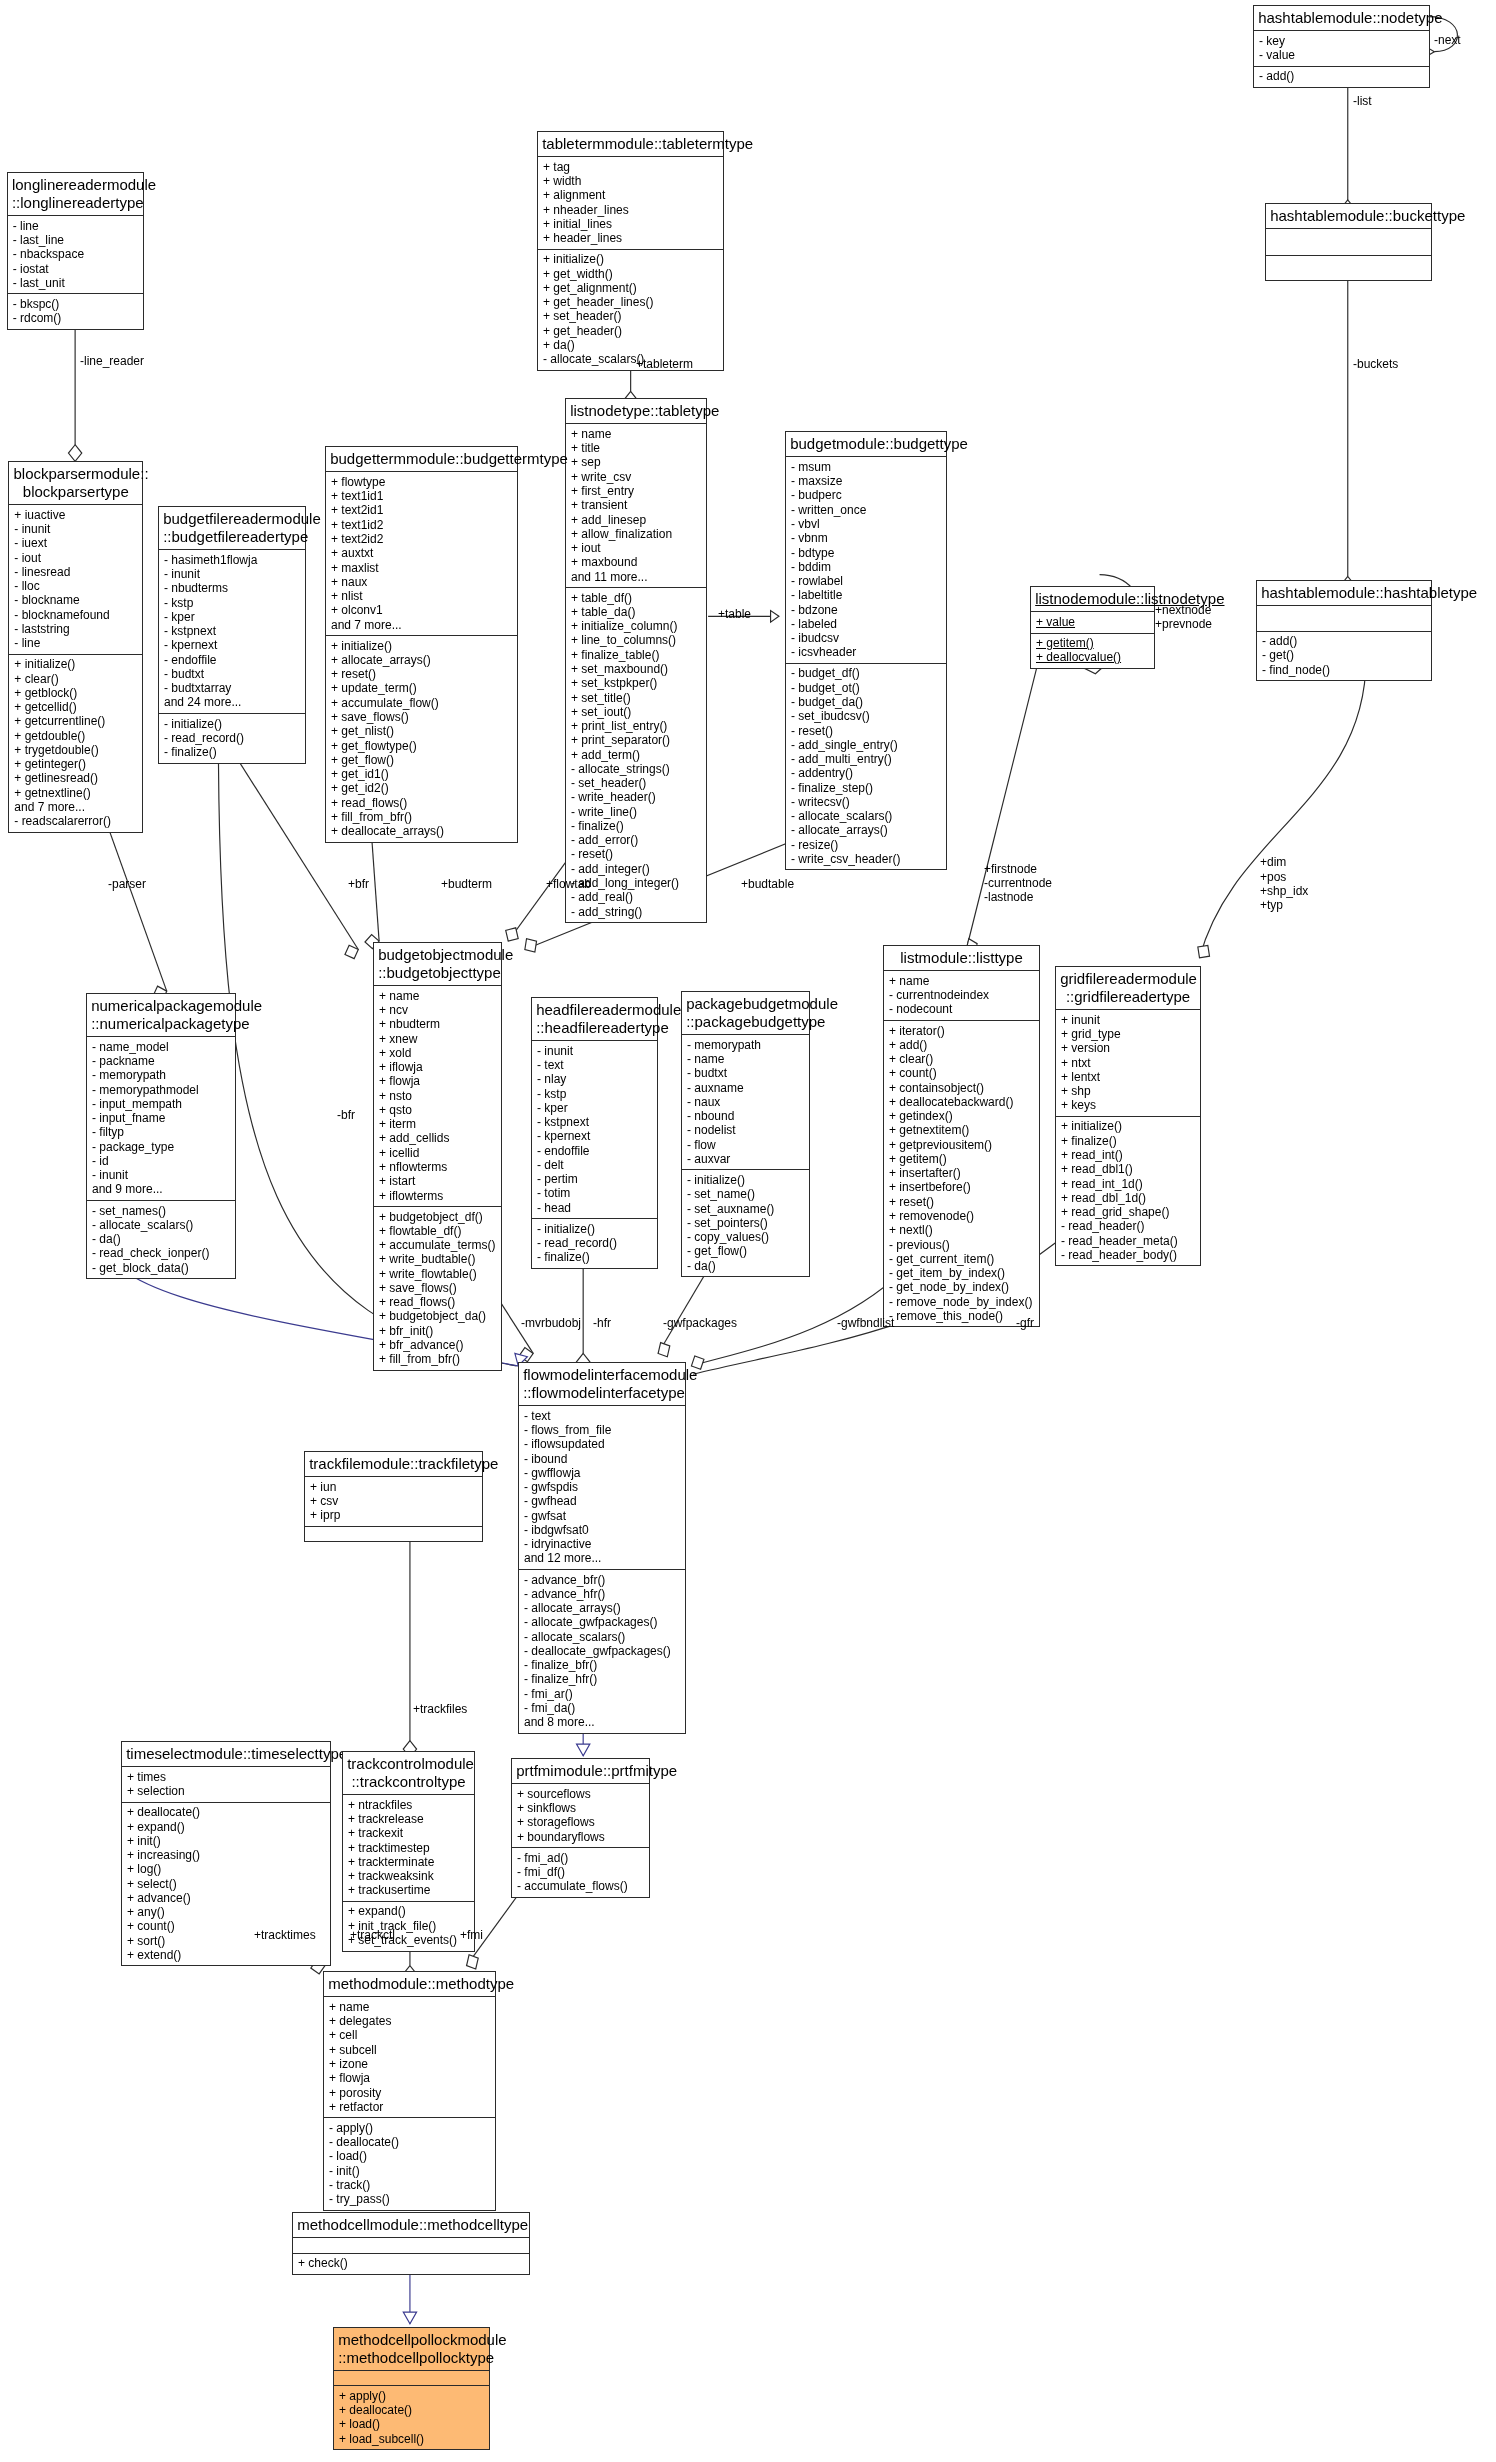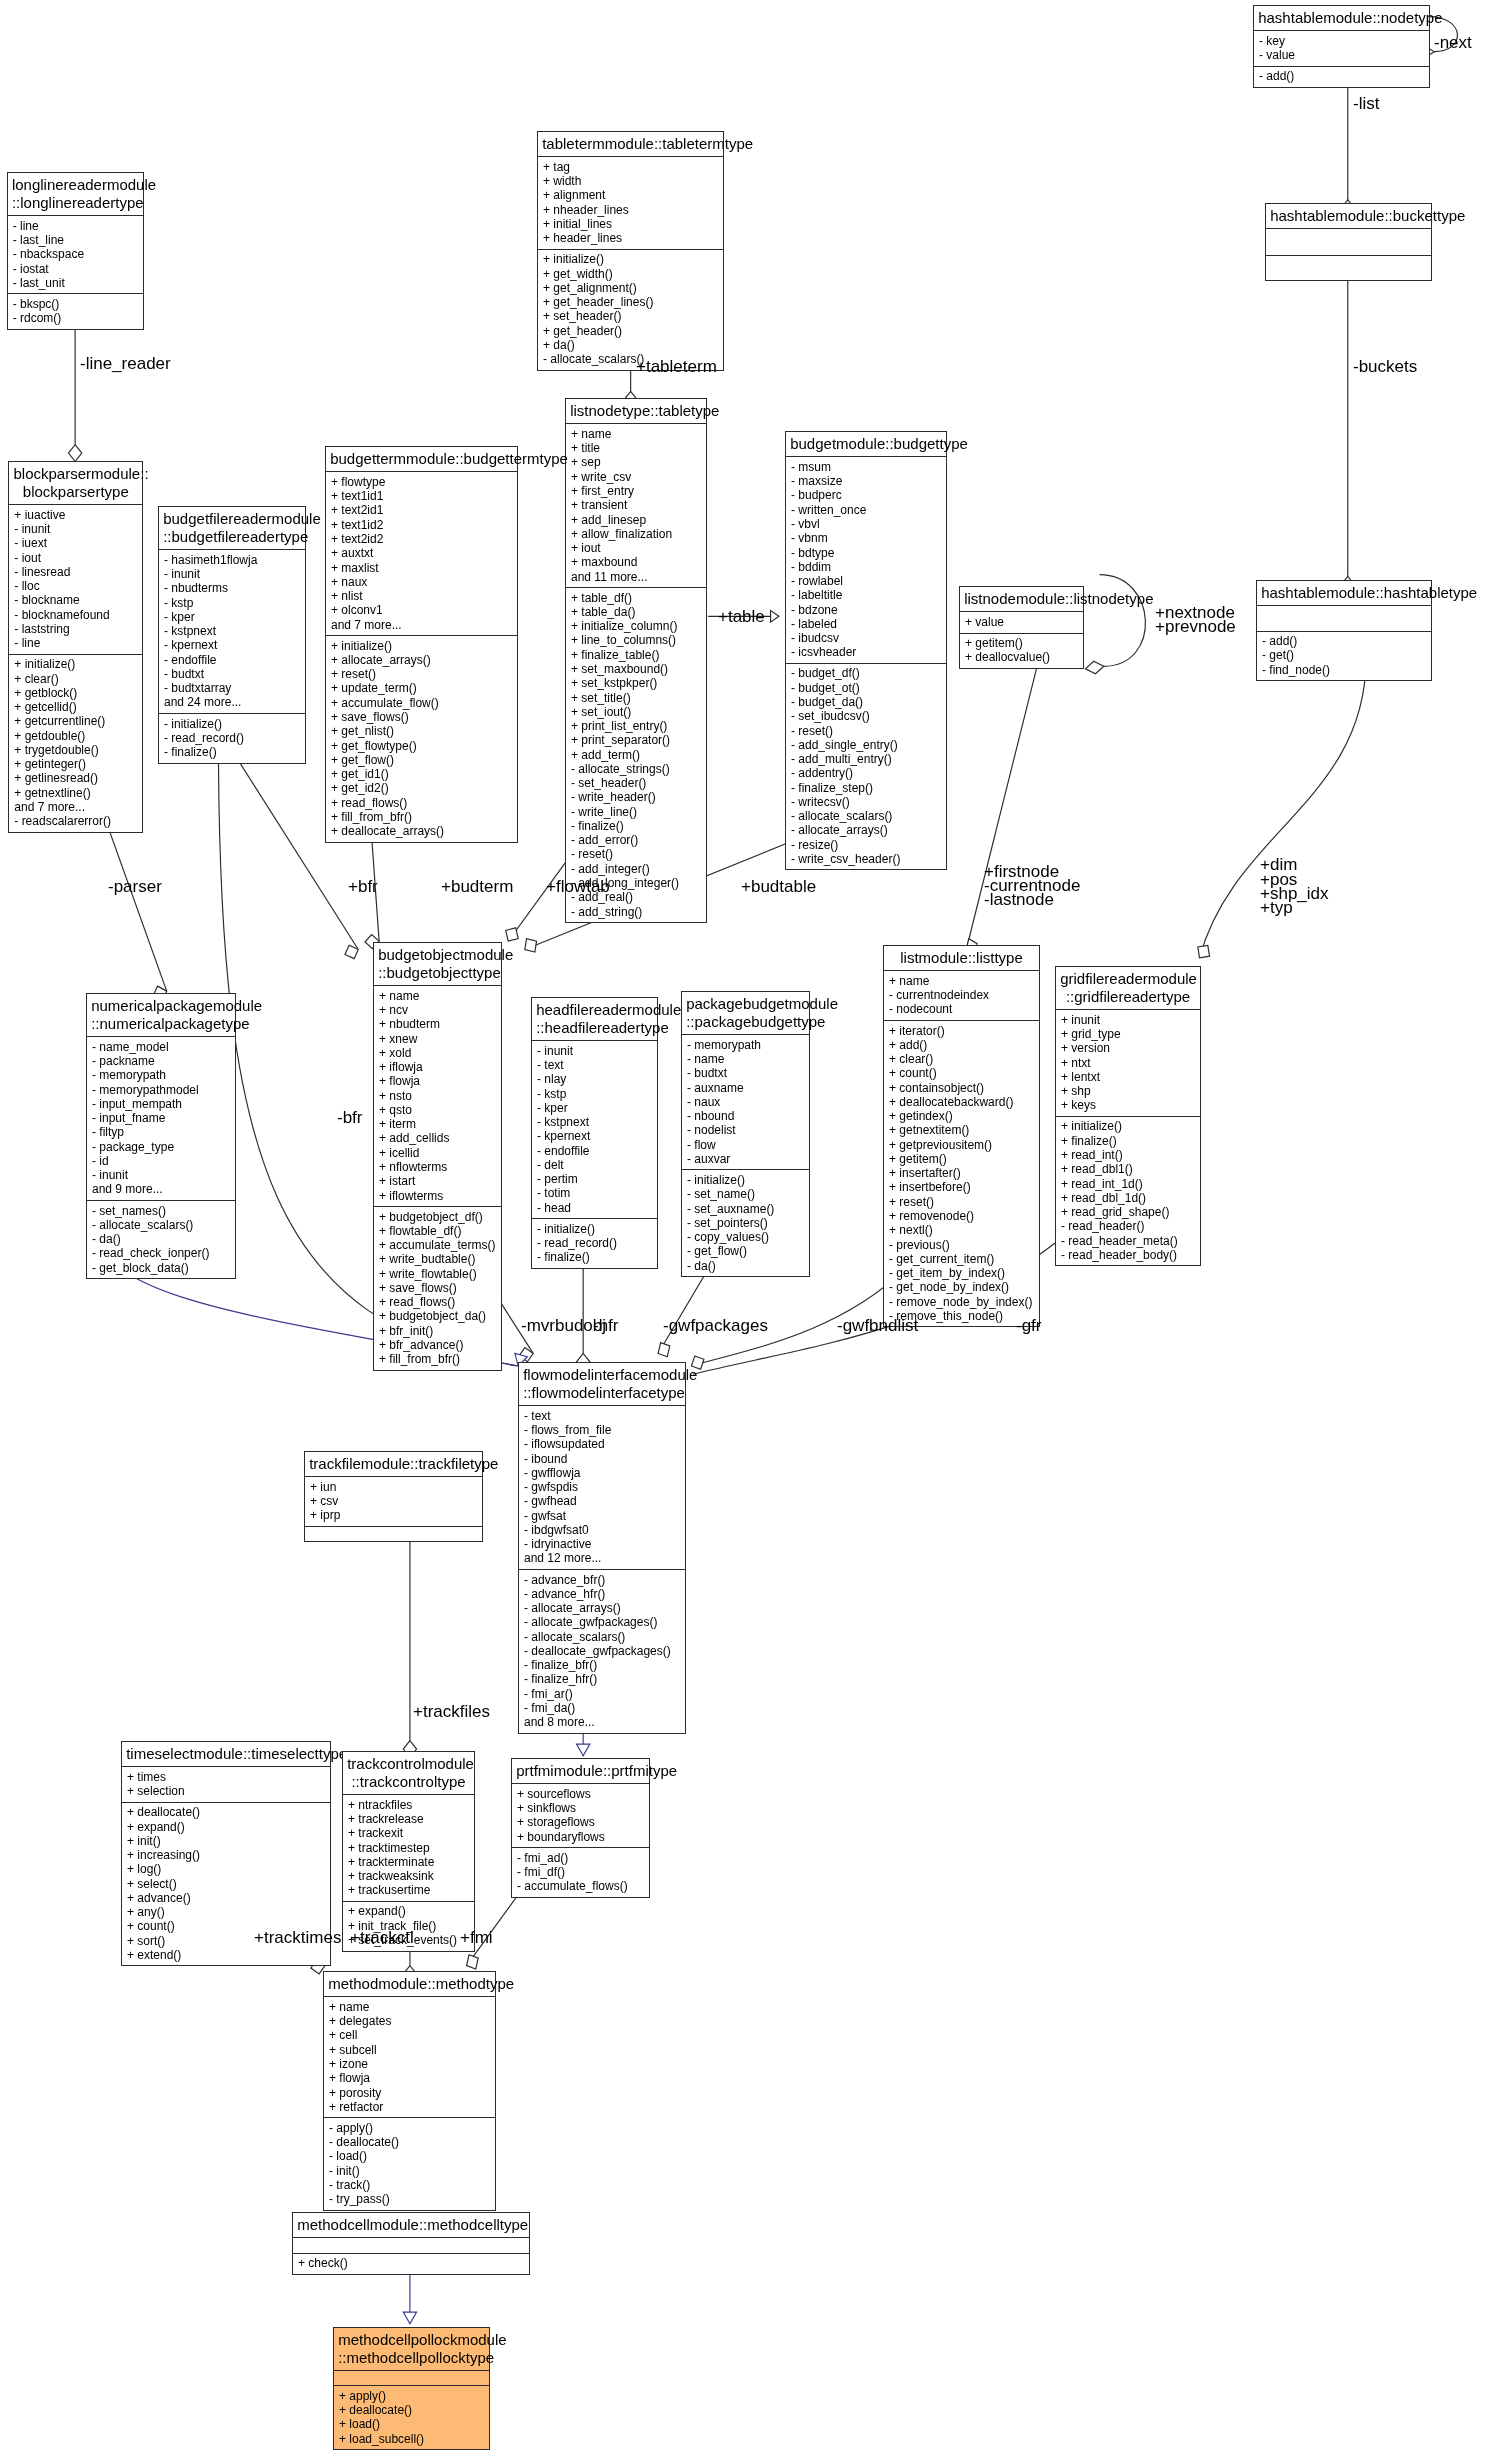--- a/index.html
+++ b/index.html
@@ -54,21 +54,21 @@
   }
   .umlbox .attrs {
     border-bottom: 0.8px solid #2b2b2b;
     min-height: 8.3px;
   }
   .umlbox .ops {
     min-height: 8.3px;
   }
   .edgelabel {
     position: absolute;
-    font-size: 17px;
+    font-size: 12px;
     color: #000000;
     white-space: pre;
     z-index: 6;
   }
 </style>
 </head>
 <body>
 
 <div id="canvas">
 
@@ -273,21 +273,21 @@
 - add_multi_entry()
 - addentry()
 - finalize_step()
 - writecsv()
 - allocate_scalars()
 - allocate_arrays()
 - resize()
 - write_csv_header()</div>
   </div>
 
-  <div class="umlbox" style="left:959px; top:586px; width:125px;">
+  <div class="umlbox" style="left:1030px; top:586px; width:125px;text-decoration:underline;">
     <div class="title">listnodemodule::listnodetype</div>
     <div class="attrs">+ value</div>
     <div class="ops">+ getitem()
 + deallocvalue()</div>
   </div>
 
   <div class="umlbox" style="left:8.3px; top:461px; width:135px;">
     <div class="title">blockparsermodule::
 blockparsertype</div>
     <div class="attrs">+ iuactive

